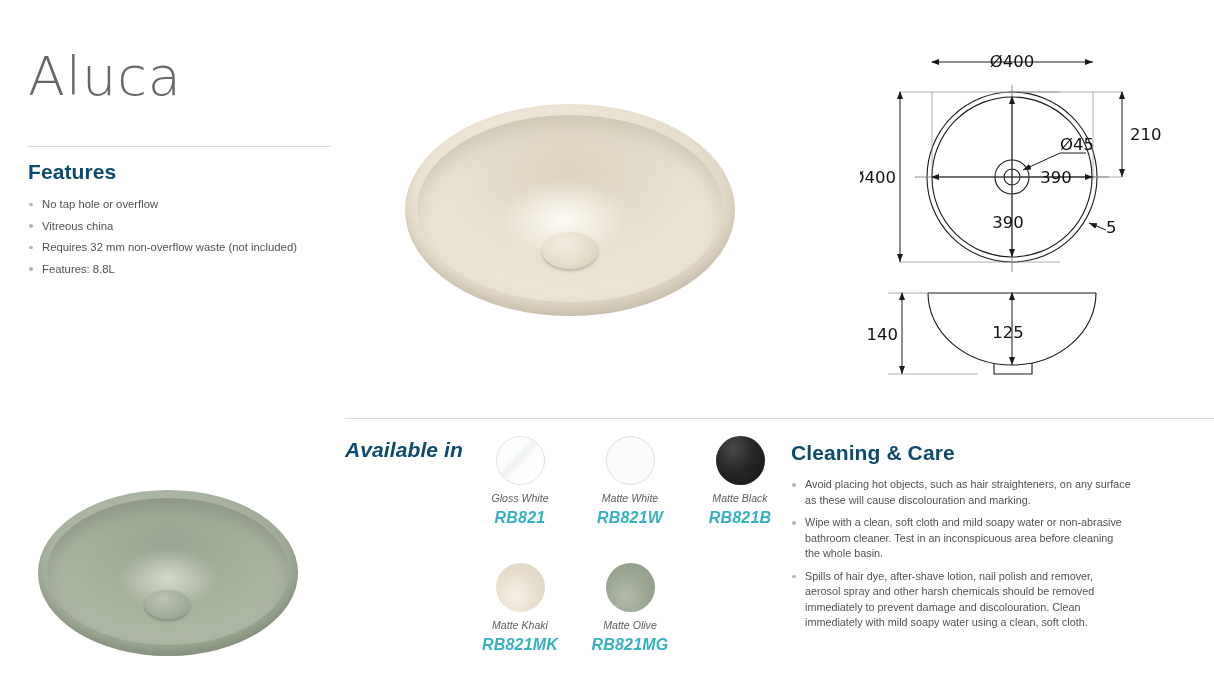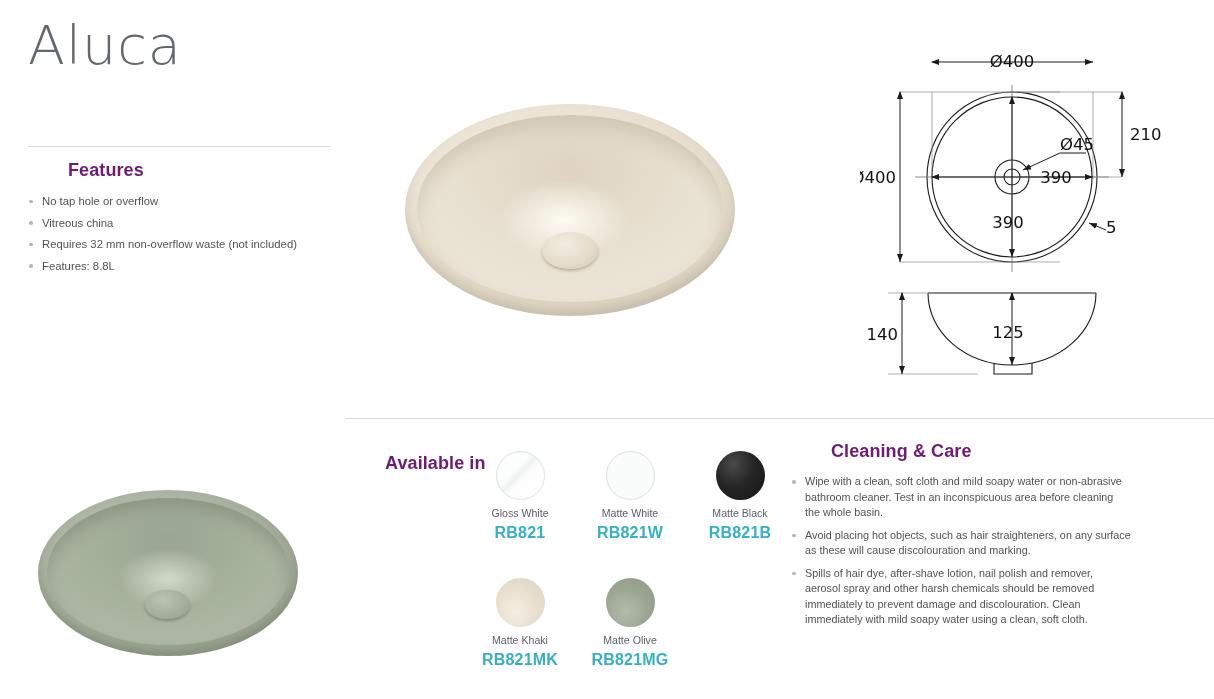--- a/index.html
+++ b/index.html
@@ -11,37 +11,37 @@
     overflow: hidden;
   }
   .page { position: relative; width: 1214px; height: 699px; background:#fff; }
 
   
   .title-block { position:absolute; left:28px; top:18px; width:320px; }
   .brand-name {
     font-size: 54px; font-weight: 300; color:#63686d;
     letter-spacing: 1px; line-height: 1.03;
     font-family: "DejaVu Sans", sans-serif;
+    margin-top: 31px;
   }
   .brand-sub {
     font-size: 23px; font-weight: 300; color:#6c7175;
     letter-spacing: 4.4px; line-height: 1.33; margin-top: 4px;
     font-family: "DejaVu Sans", sans-serif;
     white-space: pre-line;
   }
   .rule-title {
     position:absolute; left:28px; top:146px; width:302px;
     height:1px; background:#d6d8d8;
   }
 
   
   .h-teal {
-    color:#701a75; font-size:18px; font-weight:700;
+    color:#0c4a6e; font-size:21px; font-weight:700;
     letter-spacing:.1px;
-    margin-left:40px;
   }
 
   
   .features { position:absolute; left:28px; top:160px; width:320px; }
   .features .h-teal { display:block; margin-bottom:13px; }
   ul.bullets { list-style:none; }
   ul.bullets li {
     position:relative; padding-left:14px;
     font-size:11.3px; color:#4f5356; line-height:1.35;
     margin-bottom:6.4px;
@@ -106,21 +106,21 @@
   #tech-drawing { position:absolute; left:860px; top:40px; width:354px; height:345px; }
   #tech-drawing svg { display:block; }
 
   
   .rule-main {
     position:absolute; left:345px; top:418px; width:869px;
     height:1px; background:#d9dbdb;
   }
 
   
-  #available { position:absolute; left:345px; top:451px; width:430px; height:220px; }
+  #available { position:absolute; left:345px; top:436px; width:430px; height:220px;font-style:italic; }
   #available .h-teal { position:absolute; left:0; top:2px; }
   .swatch-grid {
     position:absolute; left:120px; top:0; width:310px;
     display:grid; grid-template-columns: repeat(3, 110px);
     row-gap: 36px;
   }
   .swatch-cell { width:110px; text-align:center; }
   .swatch-dot {
     width:49px; height:49px; border-radius:50%;
     margin:0 auto 7px auto; position:relative;
@@ -319,19 +319,19 @@
         <div class="swatch-name">Matte Olive</div>
         <div class="swatch-code">RB821MG</div>
       </div>
 
     </div>
   </div>
 
   <div id="cleaning">
     <span class="h-teal">Cleaning &amp; Care</span>
     <ul class="bullets">
+      <li>Avoid placing hot objects, such as hair straighteners, on any surface as these will cause discolouration and marking.</li>
       <li>Wipe with a clean, soft cloth and mild soapy water or non-abrasive bathroom cleaner. Test in an inconspicuous area before cleaning the whole basin.</li>
-      <li>Avoid placing hot objects, such as hair straighteners, on any surface as these will cause discolouration and marking.</li>
       <li>Spills of hair dye, after-shave lotion, nail polish and remover, aerosol spray and other harsh chemicals should be removed immediately to prevent damage and discolouration. Clean immediately with mild soapy water using a clean, soft cloth.</li>
     </ul>
   </div>
 
 </div>
 
 </body></html>

